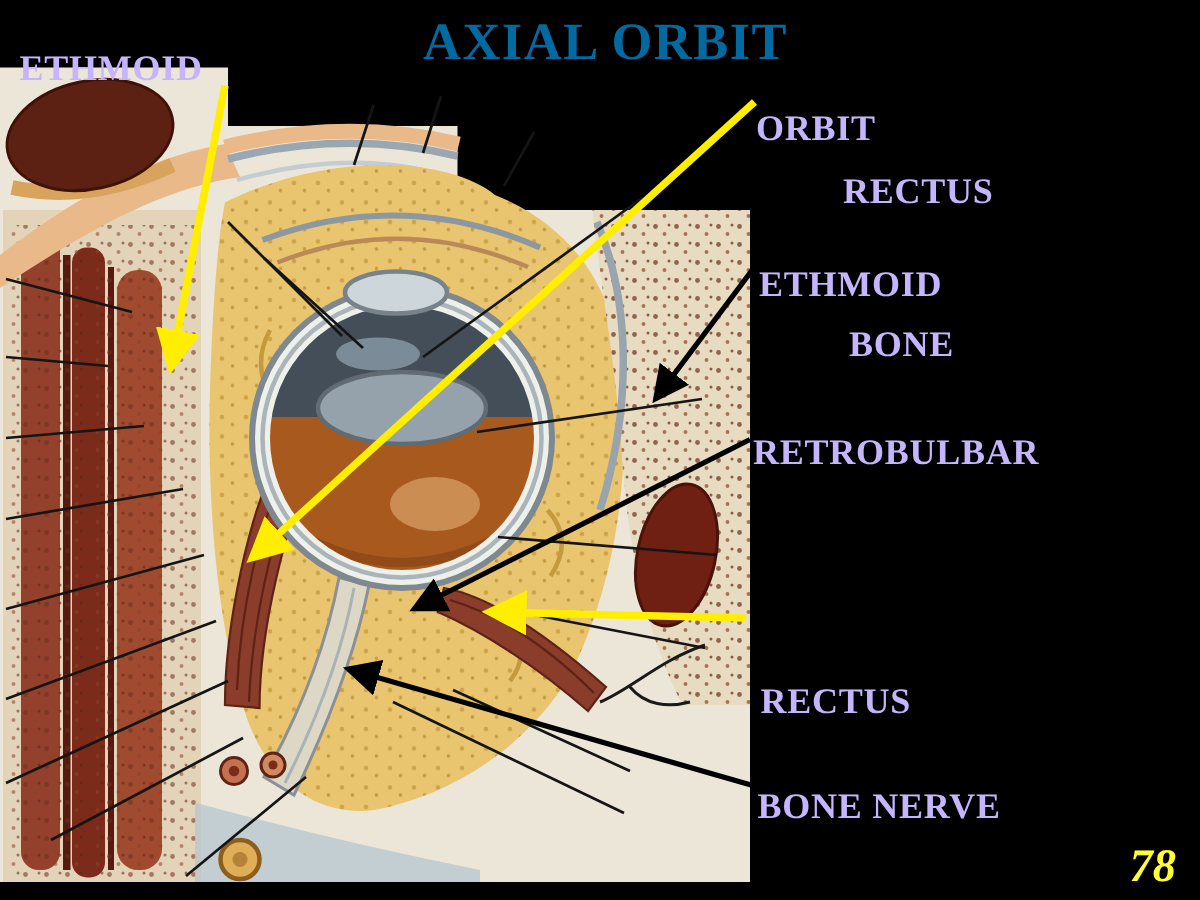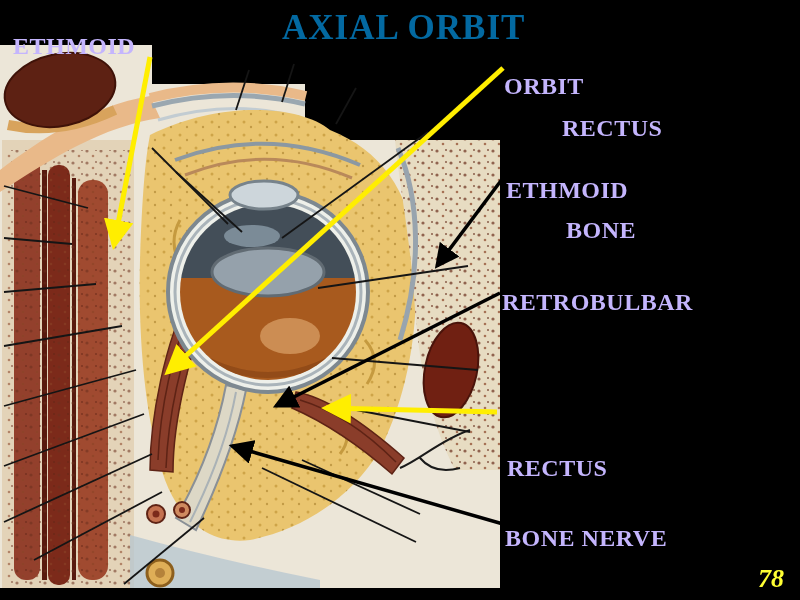--- a/index.html
+++ b/index.html
@@ -3,21 +3,21 @@
 <meta charset="utf-8">
 <style>
   html,body{margin:0;padding:0;background:#000;}
   .slide{position:relative;width:800px;height:600px;background:#000;overflow:hidden;
          font-family:"Liberation Serif",serif;}
   .lbl{position:absolute;color:#c4b5fd;font-weight:bold;font-size:24px;line-height:1;
        letter-spacing:.5px;white-space:nowrap;margin-top:22px;}
   .title{position:absolute;color:#0369a1;font-weight:bold;font-size:35px;line-height:1;
          letter-spacing:1px;white-space:nowrap;}
   .page-number{position:absolute;right:16px;bottom:8px;color:#ffff33;font-weight:bold;
-               font-style:italic;font-size:26px;line-height:1;}
+               font-style:italic;font-size:31px;line-height:1;}
   .illu{position:absolute;left:0;top:40px;}
   .arrows{position:absolute;left:0;top:0;pointer-events:none;}
 </style>
 </head>
 <body>
 
 <div class="slide">
 
   <svg class="illu" width="500" height="560" viewBox="0 0 500 560">
     <defs>

